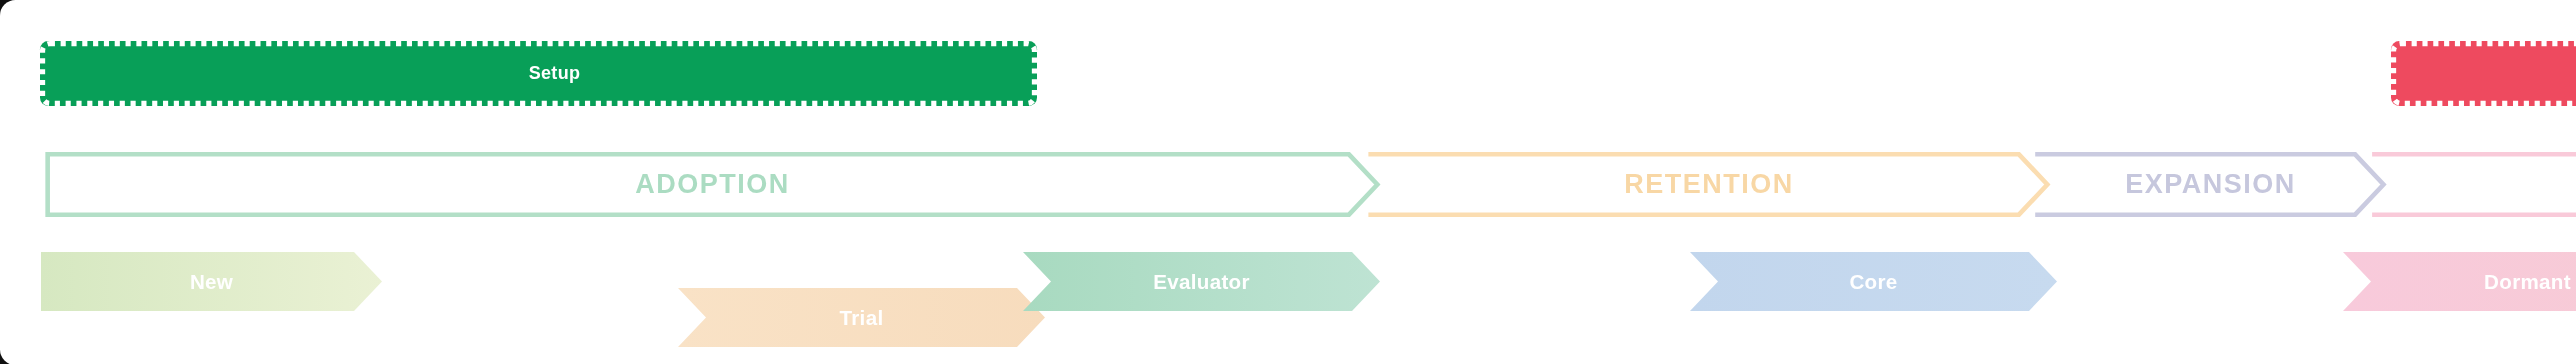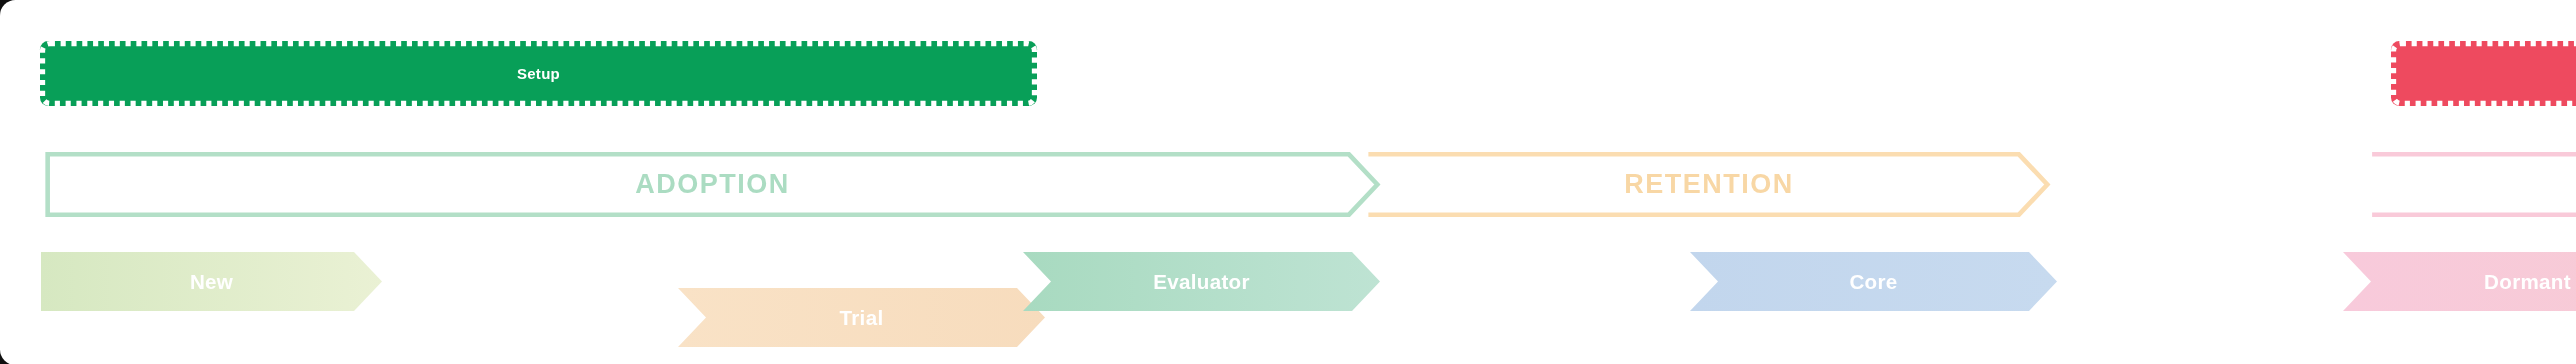--- a/index.html
+++ b/index.html
@@ -2,23 +2,23 @@
 <html style="font-size:8.2px"><head>
 <meta charset="utf-8">
 <style>
   html,body{margin:0;padding:0;background:#101010;}
   body{width:3405px;height:365px;position:relative;font-family:"Liberation Sans",sans-serif;}
   #card{position:absolute;left:0;top:0;width:3405px;height:365px;background:#ffffff;border-radius:15.5px;overflow:hidden;}
 
   
   .phase{position:absolute;top:41px;height:65px;border-radius:8.2px;}
   .phase svg{position:absolute;left:0;top:0;display:block;}
-  .phase .lbl{position:absolute;left:0;top:0;width:100%;height:100%;
+  .phase .lbl{position:absolute;left:16px;top:0;width:100%;height:100%;
     display:flex;align-items:center;justify-content:center;
-    color:#ffffff;font-size:15px;font-weight:600;letter-spacing:0.3px;}
+    color:#ffffff;font-size:18px;font-weight:600;letter-spacing:0.3px;}
 
   
   .stage{position:absolute;top:152px;height:65px;}
   .stage svg{position:absolute;left:0;top:0;display:block;overflow:visible;}
   .stage .lbl{position:absolute;left:0;top:0;width:100%;height:100%;
     display:flex;align-items:center;justify-content:center;
     font-size:27px;font-weight:700;letter-spacing:1.5px;text-transform:uppercase;}
 
   
   .seg{position:absolute;top:252px;height:59px;
@@ -54,20 +54,26 @@
     <div class="lbl" style="color: rgb(171, 220, 194);">ADOPTION</div>
   </div>
 
   <div class="stage" style="left:1366px;width:686px;">
     <svg width="686" height="65" viewBox="0 0 1331 127">
       <path d="M0 4.5 L1271 4.5 L1326.5 63.5 L1271 122.5 L0 122.5" fill="none" stroke-width="9" stroke="#fbddb1"></path>
     </svg>
     <div class="lbl" style="color: rgb(248, 215, 165);">RETENTION</div>
   </div>
 
+  <div class="stage" style="left:2034px;width:353px;">
+    <svg width="353" height="65" viewBox="0 0 685 127">
+      <path d="M0 4.5 L625 4.5 L680.5 63.5 L625 122.5 L0 122.5" fill="none" stroke-width="9" stroke="#cacbe0"></path>
+    </svg>
+    <div class="lbl" style="color: rgb(198, 199, 221);">EXPANSION</div>
+  </div>
 
   <div class="stage" style="left:2369px;width:994px;">
     <svg width="994" height="65" viewBox="0 0 1930 127">
       <path d="M0 4.5 L1870 4.5 L1925.5 63.5 L1870 122.5 L0 122.5" fill="none" stroke-width="9" stroke="#f9cad9"></path>
     </svg>
     <div class="lbl" style="color: rgb(248, 196, 211);">RESURRECTION</div>
   </div>
 
   <div class="seg first" style="left: 41px; width: 341px; background: linear-gradient(90deg, rgb(214, 232, 193), rgb(234, 241, 212)); color: rgb(255, 255, 255);">New</div>
   <div class="seg mid" style="left: 678px; width: 367px; background: linear-gradient(90deg, rgb(249, 226, 198), rgb(247, 220, 189)); color: rgb(255, 255, 255); margin-top: 36px;">Trial</div>

